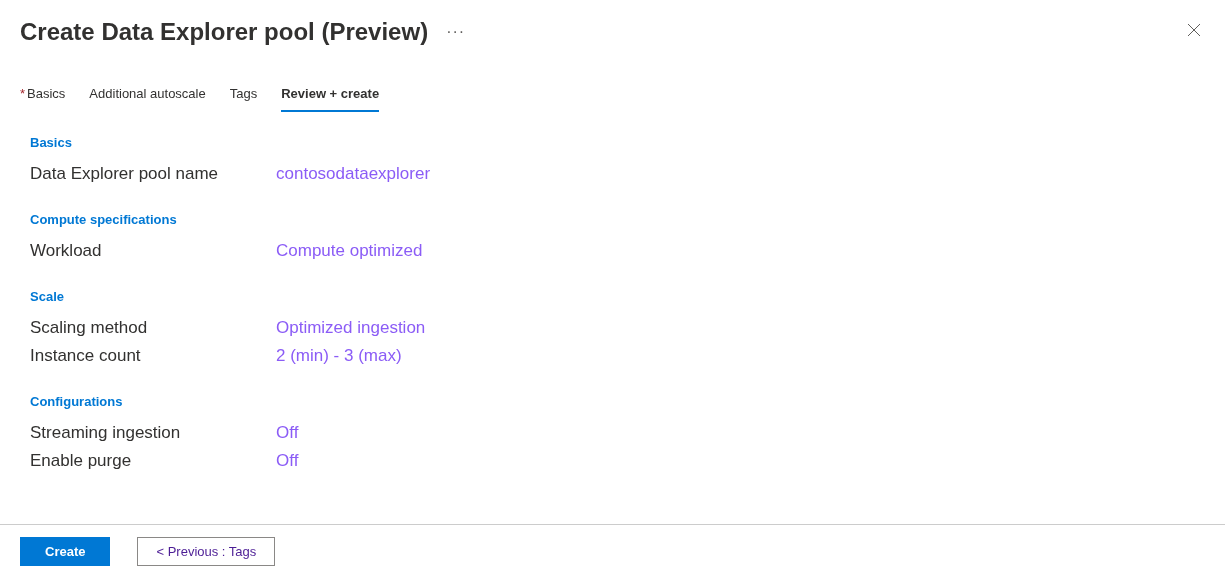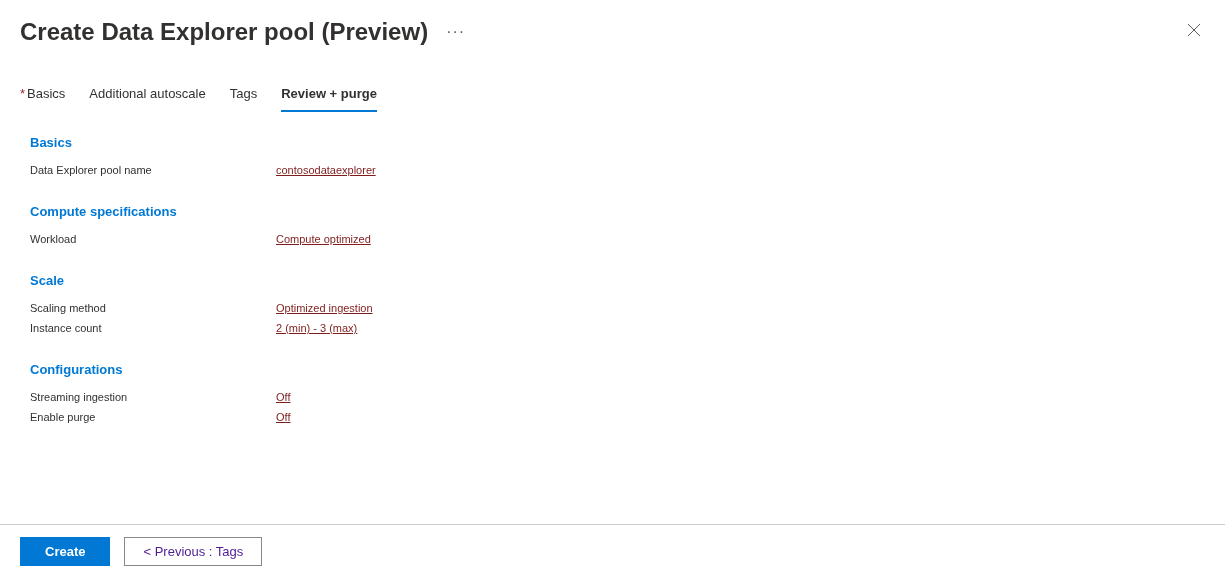--- a/index.html
+++ b/index.html
@@ -86,39 +86,38 @@
     }
     .section-title {
       color: #0078d4;
       font-weight: 600;
       font-size: 13px;
       margin-bottom: 14px;
     }
     .kv-row {
       display: flex;
       margin-bottom: 8px;
-      font-size: 11px;
+      font-size: 17px;
     }
     .kv-label {
       width: 246px;
       color: #323130;
     }
     .kv-value {
-      color: #7f1d1d;
-      text-decoration: underline;
+      color: #8b5cf6;
     }
     .footer {
       position: absolute;
       bottom: 0;
       left: 0;
       right: 0;
       padding: 12px 20px;
       border-top: 1px solid #ccc;
       display: flex;
-      gap: 14px;
+      gap: 27px;
       background: #fff;
     }
     .btn {
       padding: 6px 18px;
       font-size: 13px;
       border: 1px solid #8a8886;
       background: #fff;
       cursor: pointer;
       font-family: inherit;
     }
@@ -146,21 +145,21 @@
         <line x1="1" y1="1" x2="13" y2="13" stroke="#605e5c" stroke-width="1"></line>
         <line x1="13" y1="1" x2="1" y2="13" stroke="#605e5c" stroke-width="1"></line>
       </svg>
   </span>
 </div>
 
 <div class="tabs">
   <div class="tab required">Basics</div>
   <div class="tab">Additional autoscale</div>
   <div class="tab">Tags</div>
-  <div class="tab active">Review + purge</div>
+  <div class="tab active">Review + create</div>
 </div>
 
 <div class="content">
 
   <div class="section">
     <div class="section-title">Basics</div>
     <div class="kv-row">
       <div class="kv-label">Data Explorer pool name</div>
       <div class="kv-value">contosodataexplorer</div>
     </div>

